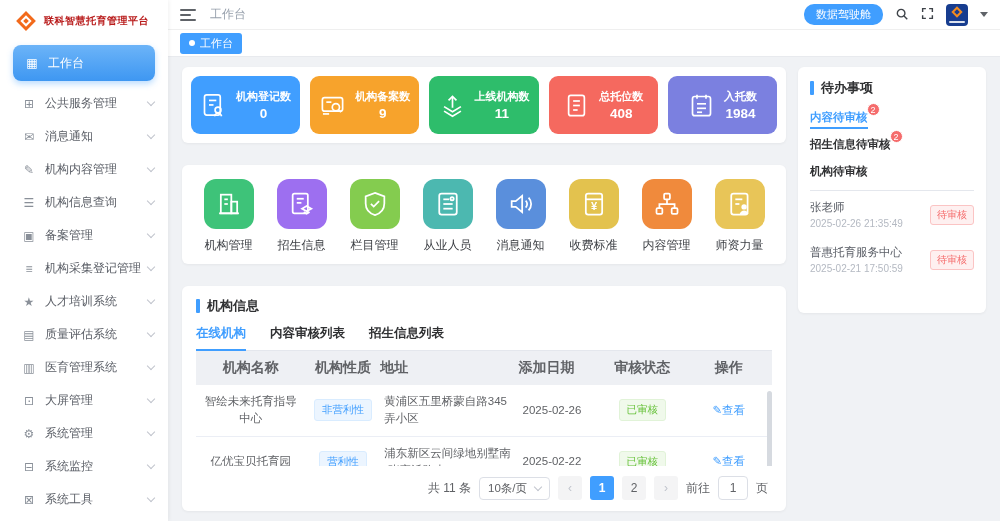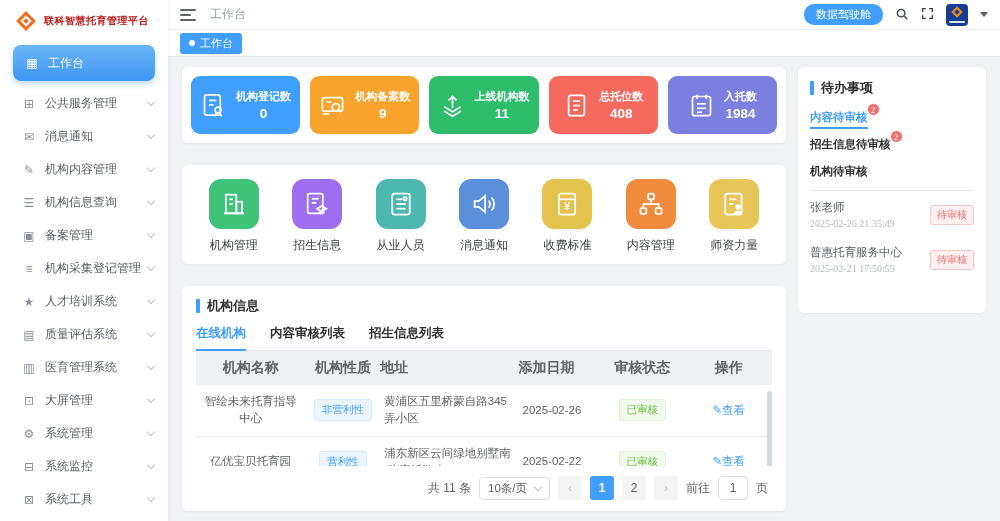--- a/index.html
+++ b/index.html
@@ -83,21 +83,21 @@
   .c-name { width:19%; } .c-nature { width:13%; } .c-addr { width:24%; } .c-date { width:14%; } .c-status { width:15%; } .c-act { width:15%; }
 
   .pagination { display:flex; align-items:center; justify-content:flex-end; gap:8px; padding:10px 4px 2px; font-size:12px; color:#606266; }
   .pg-select { display:flex; align-items:center; gap:8px; border:1px solid #dcdfe6; border-radius:4px; padding:3px 8px; font-size:11.5px; color:#606266; cursor:pointer; }
   .pg-btn { min-width:24px; height:24px; border-radius:3px; background:#f4f4f5; color:#606266; display:flex; align-items:center; justify-content:center; font-size:12px; cursor:pointer; }
   .pg-btn.active { background:#409eff; color:#fff; font-weight:bold; }
   .pg-arrow { color:#c0c4cc; }
   .pg-input { width:30px; height:24px; border:1px solid #dcdfe6; border-radius:4px; text-align:center; font-size:12px; color:#606266; }
 
   
-  .todo { padding:12px 12px 14px; min-height:246px;font-family:Liberation Serif, serif; }
+  .todo { padding:12px 12px 14px; min-height:246px; }
   .todo-tabs { margin-top:10px; border-bottom:1px solid #e4e7ed; padding-bottom:2px; }
   .todo-tab { display:inline-block; font-size:11.5px; color:#303133; font-weight:bold; margin:0 14px 9px 0; position:relative; cursor:pointer; }
   .todo-tab.active { color:#409eff; }
   .todo-tab.active:after { content:""; position:absolute; left:0; right:0; bottom:-4px; height:2px; background:#409eff; }
   .num-badge { position:absolute; top:-7px; right:-12px; background:#f56c6c; color:#fff; font-size:9px; font-weight:normal; min-width:13px; height:13px; border-radius:7px; display:flex; align-items:center; justify-content:center; border:1px solid #fff; }
   .todo-item { display:flex; align-items:center; justify-content:space-between; padding:9px 0 7px; }
   .ti-name { font-size:11.5px; color:#5a5e66; }
   .ti-time { font-size:10px; color:#b4b9c2; margin-top:3px; }
   .badge-pending { background:#fef0f0; color:#f56c6c; border:1px solid #fbc4c4; font-size:10px; border-radius:3px; padding:2px 6px; white-space:nowrap; flex:none; }
 </style>
@@ -312,20 +312,29 @@
             <div class="app-ic ab-purple">
               <svg width="28" height="28" viewBox="0 0 24 24" fill="none" stroke="#fff" stroke-width="1.5">
                   <rect x="4" y="3" width="13" height="17" rx="1.5"></rect>
                   <line x1="7.5" y1="7.5" x2="13.5" y2="7.5"></line>
                   <line x1="7.5" y1="11" x2="11.5" y2="11"></line>
                   <path d="M12 16l4-2.3 4 2.3-4 2.3z"></path>
                   <path d="M13.5 18.8l2.5 1.5 2.5-1.5"></path>
                 </svg>
             </div>
             <span class="app-label">招生信息</span>
+          </div>
+          <div class="app">
+            <div class="app-ic ab-lime">
+              <svg width="28" height="28" viewBox="0 0 24 24" fill="none" stroke="#fff" stroke-width="1.5">
+                  <path d="M12 2.5l8 3v6c0 5-3.2 8.4-8 10-4.8-1.6-8-5-8-10v-6z"></path>
+                  <path d="M8.5 11.8l2.4 2.4 4.6-4.6"></path>
+                </svg>
+            </div>
+            <span class="app-label">栏目管理</span>
           </div>
           <div class="app">
             <div class="app-ic ab-teal">
               <svg width="28" height="28" viewBox="0 0 24 24" fill="none" stroke="#fff" stroke-width="1.5">
                   <rect x="4.5" y="3" width="15" height="18" rx="2"></rect>
                   <line x1="8" y1="8" x2="13" y2="8"></line>
                   <line x1="8" y1="12" x2="16" y2="12"></line>
                   <line x1="8" y1="16" x2="16" y2="16"></line>
                   <circle cx="15.5" cy="7.5" r="1.4"></circle>
                 </svg>

